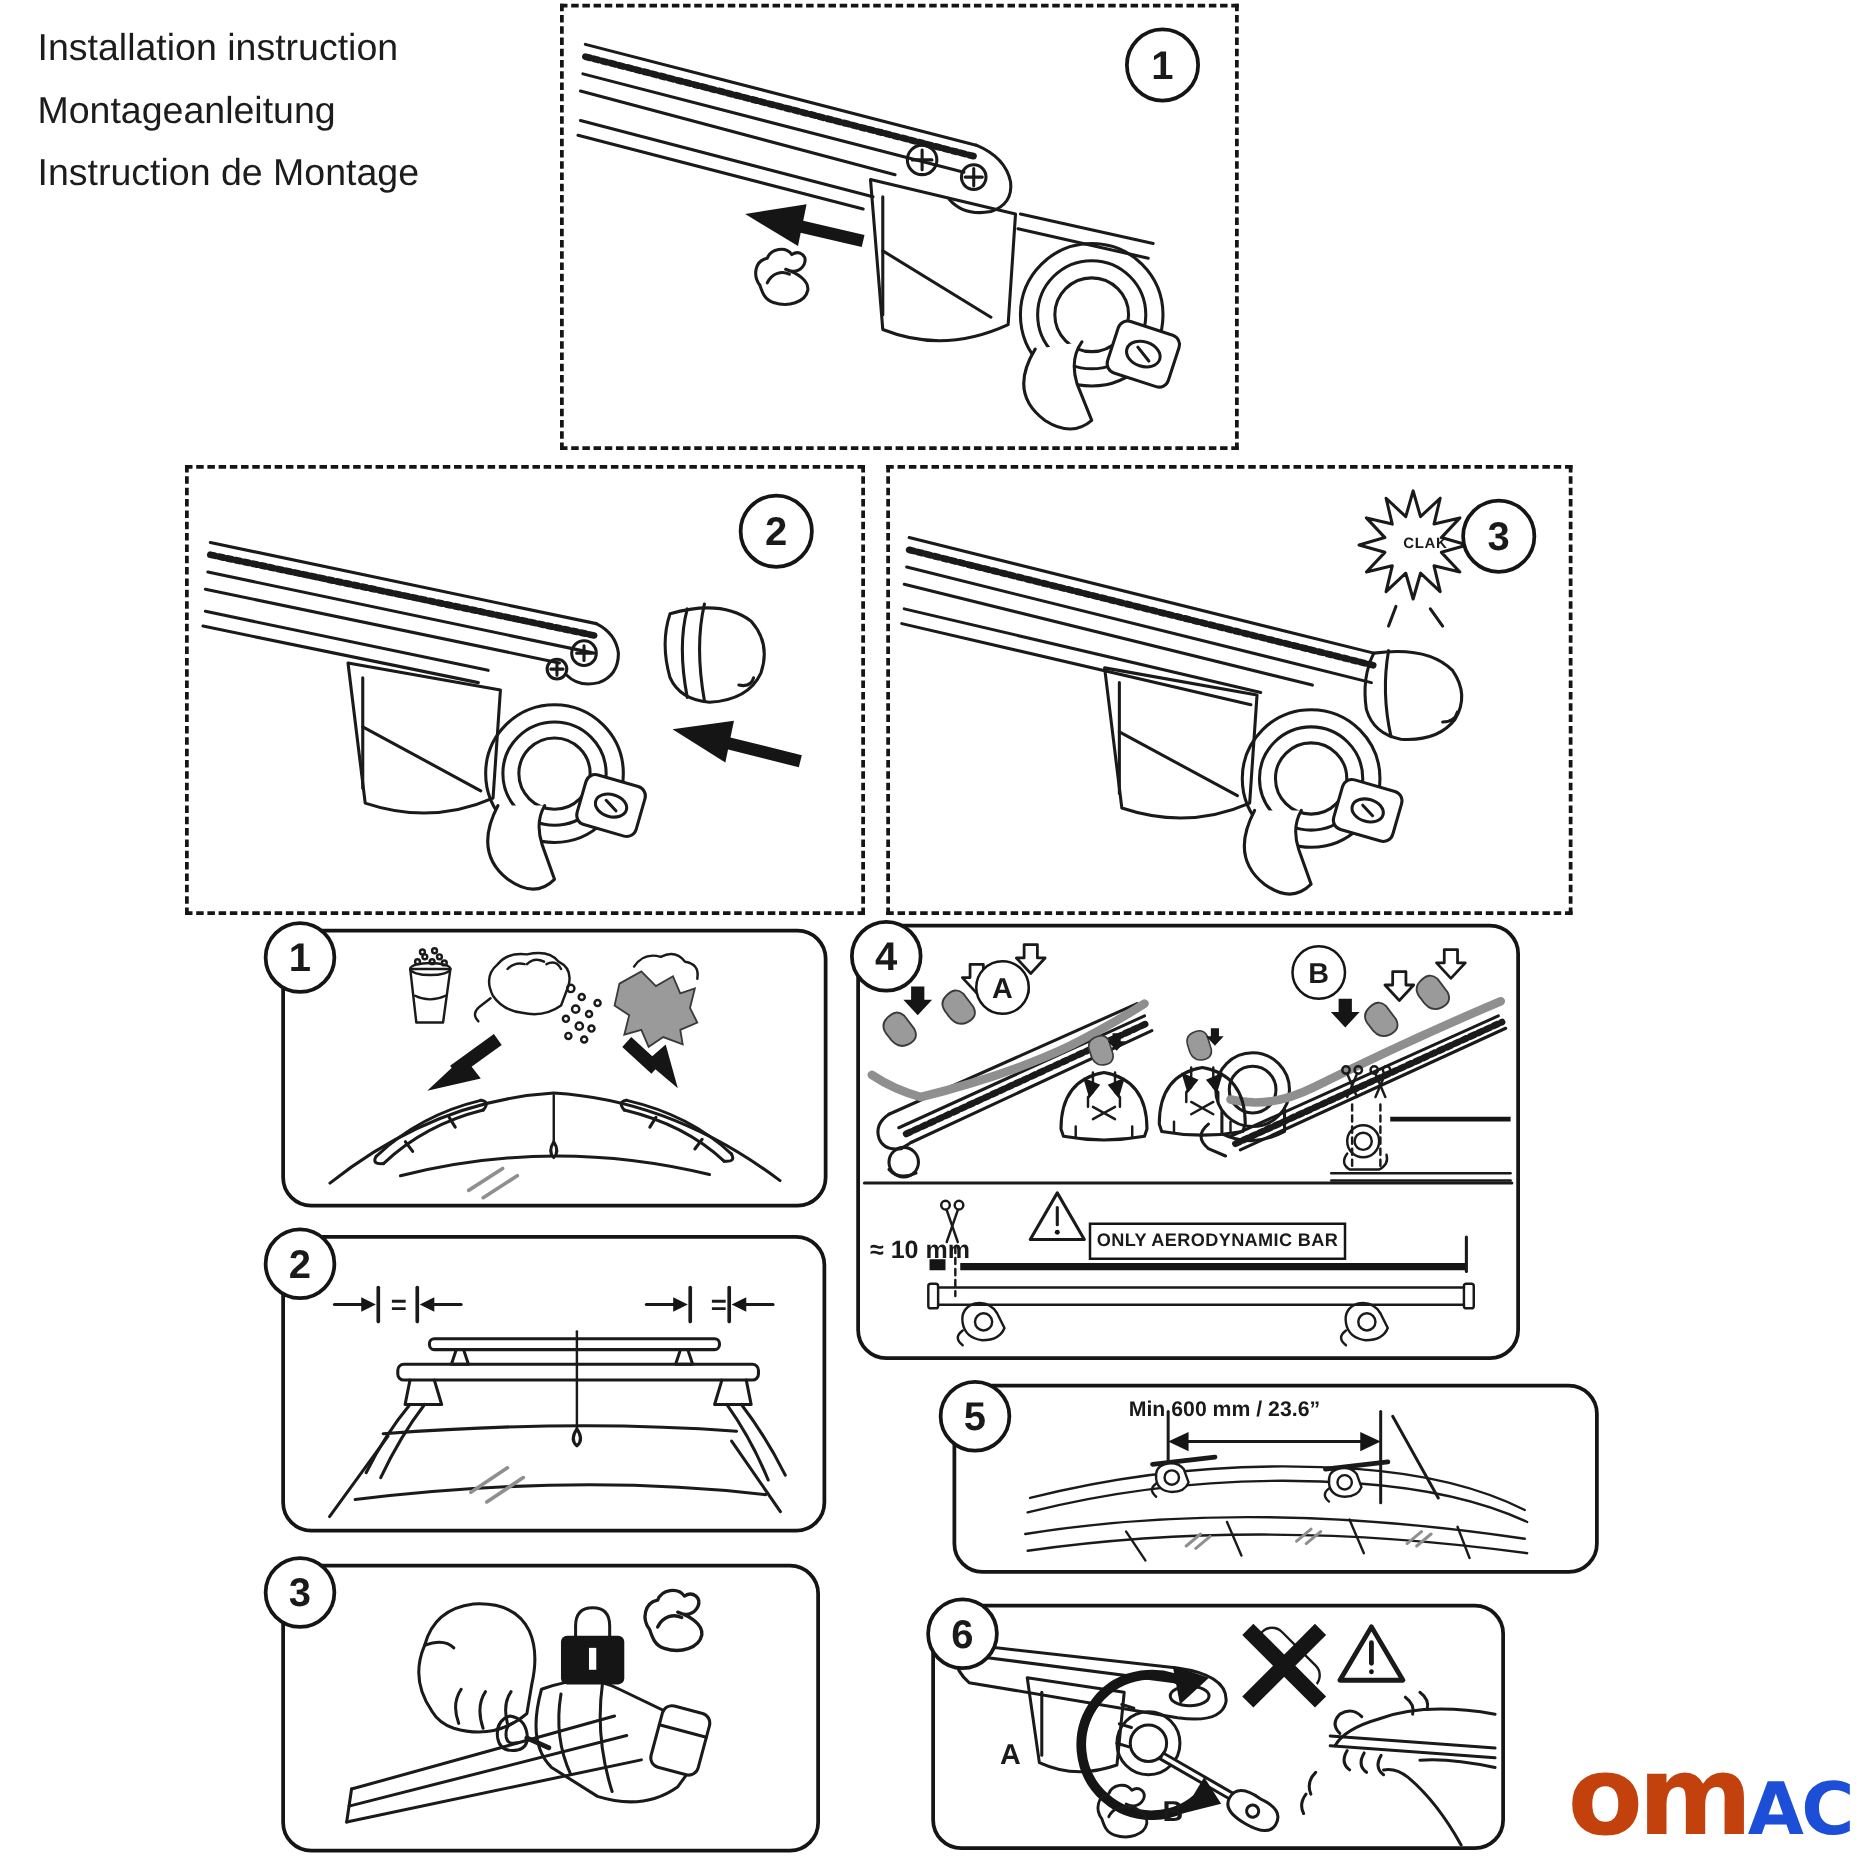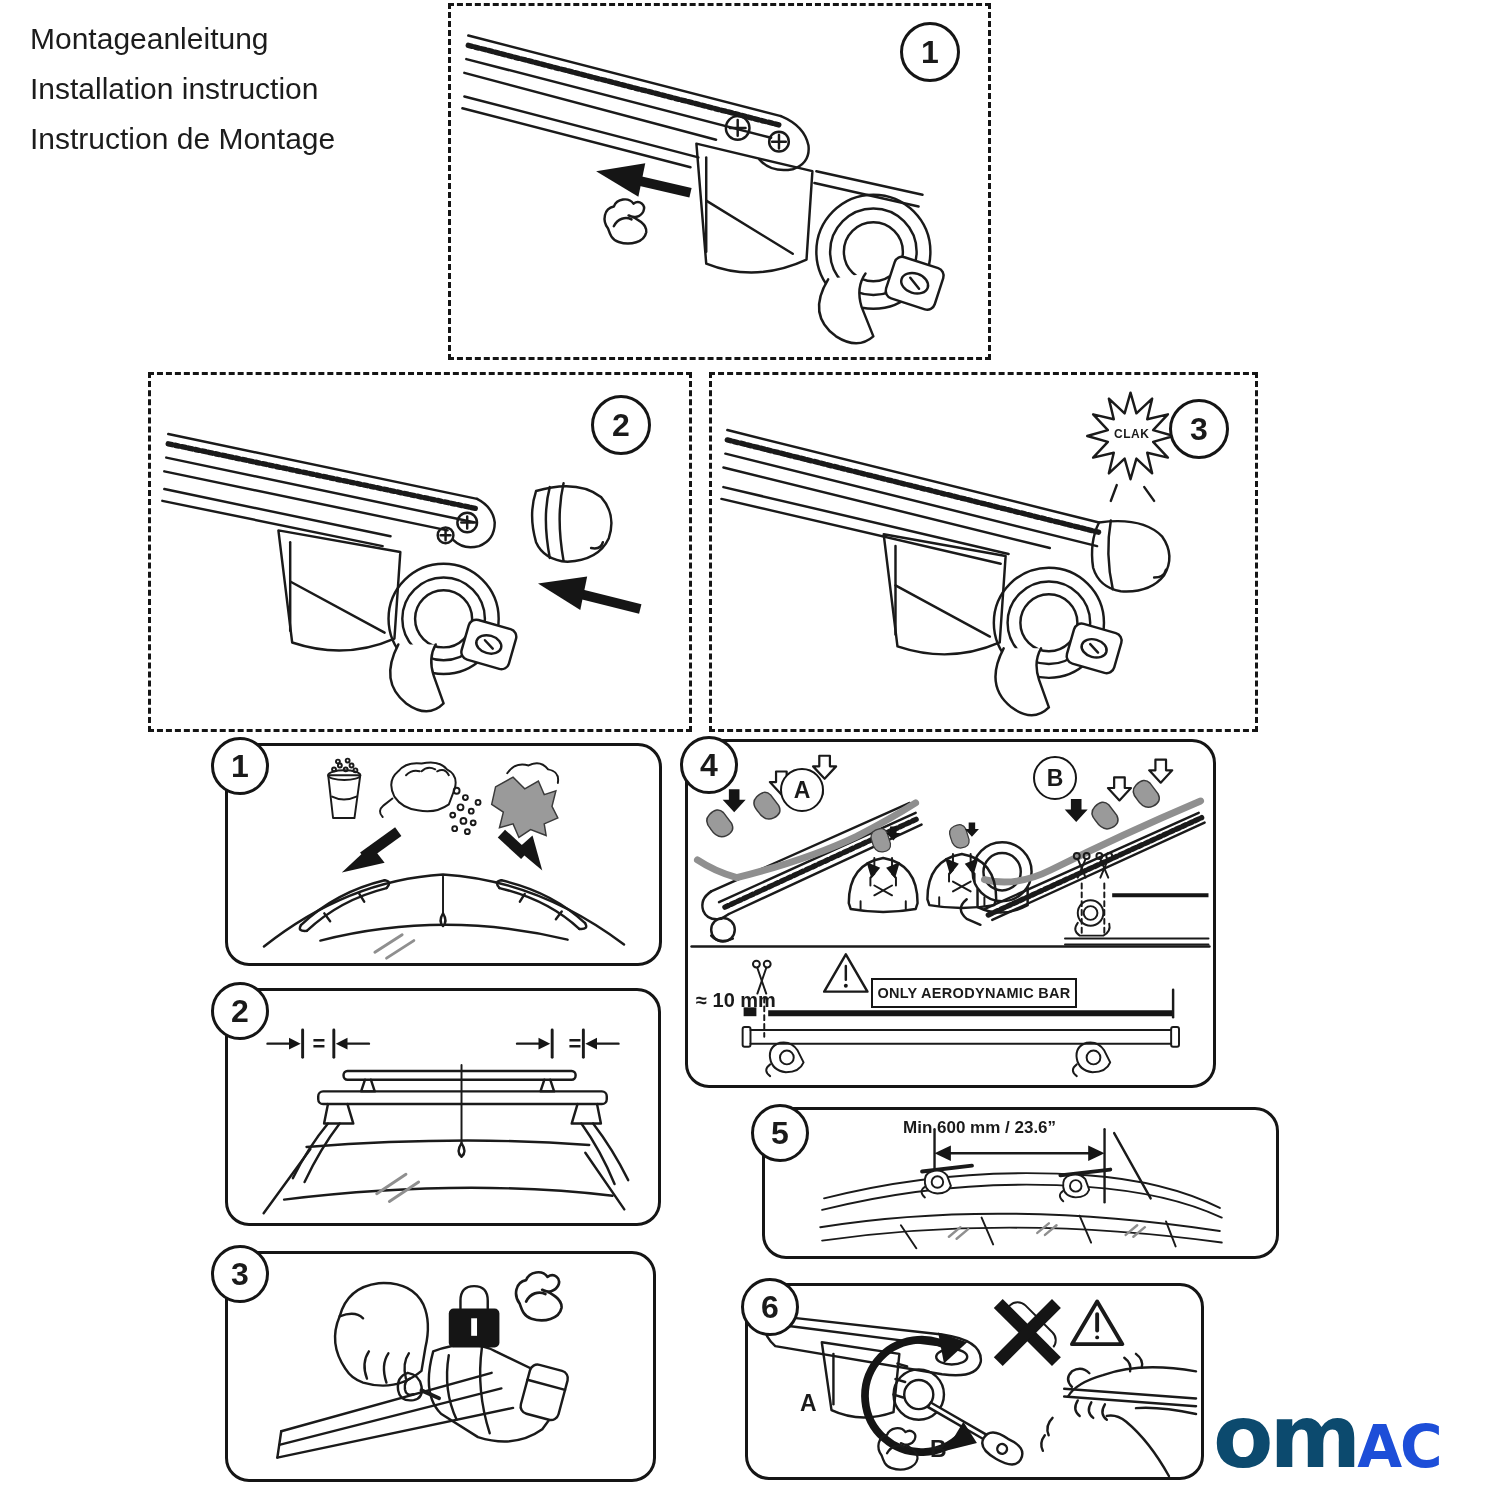--- a/index.html
+++ b/index.html
@@ -10,48 +10,48 @@
   .dashed{border:3px dashed #151515;}
   .solid{border:3px solid #151515;border-radius:24px;}
   .panel svg{position:absolute;left:0;top:0;width:100%;height:100%;display:block;}
   .numcircle{position:absolute;width:54px;height:54px;border:3px solid #151515;border-radius:50%;
              background:#fff;display:flex;align-items:center;justify-content:center;
              font-size:32px;font-weight:bold;z-index:6;}
   .smcircle{position:absolute;width:40px;height:40px;border:2.5px solid #151515;border-radius:50%;
             background:#fff;display:flex;align-items:center;justify-content:center;
             font-size:23px;font-weight:bold;z-index:4;}
   .plainletter{position:absolute;font-size:23px;font-weight:bold;z-index:4;}
-  .clak{position:absolute;font-size:12px;font-weight:bold;letter-spacing:.5px;z-index:4;text-align:left;}
+  .clak{position:absolute;font-size:12px;font-weight:bold;letter-spacing:.5px;z-index:4;text-align:right;}
   .dimtext{position:absolute;font-size:17px;font-weight:bold;z-index:4;white-space:nowrap;}
   .approx{position:absolute;font-size:20px;font-weight:bold;z-index:4;white-space:nowrap;}
   .eq{position:absolute;font-size:22px;font-weight:bold;z-index:4;}
   .warnbox{position:absolute;border:2.5px solid #151515;background:#fff;font-size:14.5px;font-weight:bold;
            letter-spacing:.3px;display:flex;align-items:center;justify-content:center;z-index:4;white-space:nowrap;}
   .logo{position:absolute;left:1213px;top:1398px;display:flex;align-items:baseline;z-index:5;}
   .logo-black{font-family:"DejaVu Sans",sans-serif;font-weight:bold;font-size:88px;line-height:78px;
-              letter-spacing:-4px;color:#0c4a6e;}
+              letter-spacing:-4px;color:#c2410c;margin-left:41px;}
   .logo-red{font-family:"DejaVu Sans",sans-serif;font-weight:bold;font-size:58px;letter-spacing:-2px;color:#1d4ed8;}
   
   .ln{fill:none;stroke:#1a1a1a;stroke-width:2.5;stroke-linecap:round;stroke-linejoin:round;}
   .ln2{fill:none;stroke:#1a1a1a;stroke-width:2;stroke-linecap:round;stroke-linejoin:round;}
   .lnw{fill:#fff;stroke:#1a1a1a;stroke-width:2.5;stroke-linecap:round;stroke-linejoin:round;}
   .blk{fill:#151515;stroke:none;}
   .gray{fill:#9a9a9a;stroke:#3a3a3a;stroke-width:1.5;}
   .grayln{fill:none;stroke:#8f8f8f;stroke-linecap:round;}
   .dash{stroke-dasharray:5 4;}
   .hatch{stroke-dasharray:4 3;stroke-width:5.5;}
 </style>
 </head>
 <body>
 
 <div class="page">
 
   <div class="hdr">
+    <div>Installation instruction</div>
     <div>Montageanleitung</div>
-    <div>Installation instruction</div>
     <div>Instruction de Montage</div>
   </div>
 
   <div class="panel dashed" style="left:448px;top:3px;width:543px;height:357px;">
     <svg viewBox="0 0 543 357">
       <g class="ln">
         <path d="M16,30 L334,112"></path>
         <path d="M16,40 L332,121" class="hatch"></path>
         <path d="M14,54 L324,134"></path>
         <path d="M12,68 L268,136"></path>

